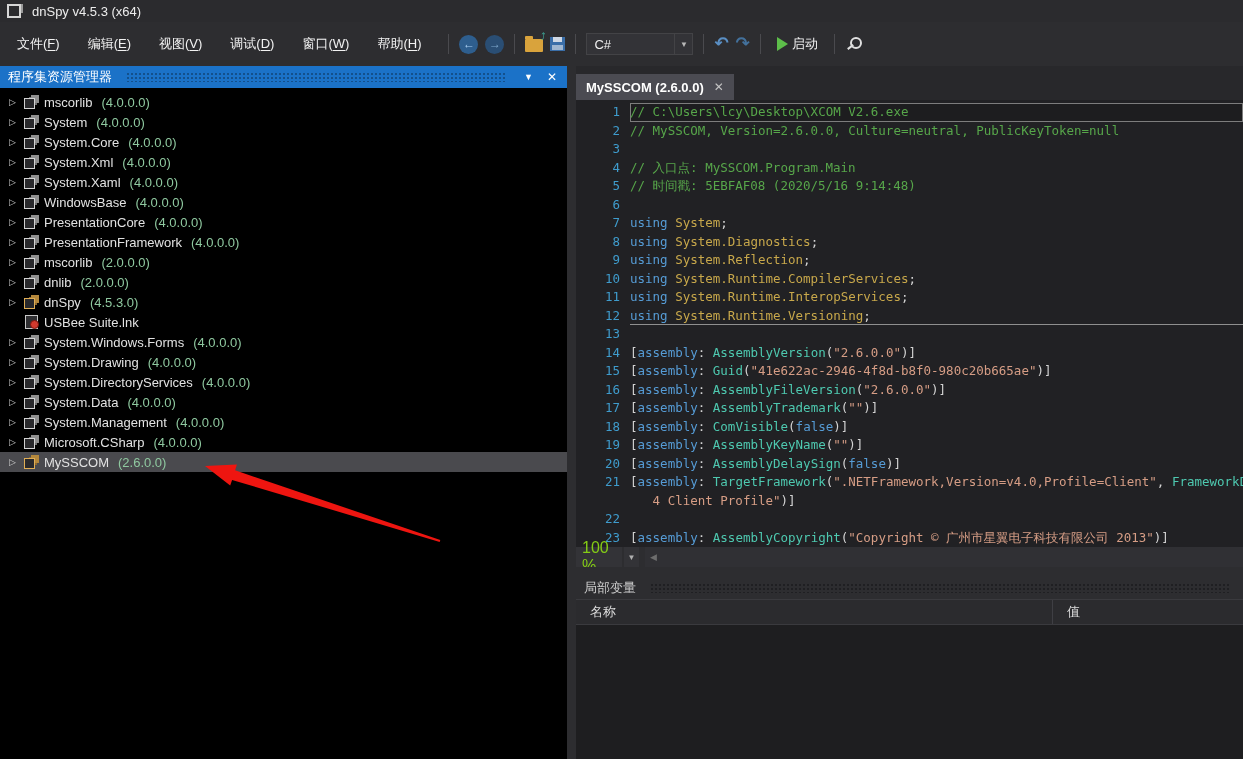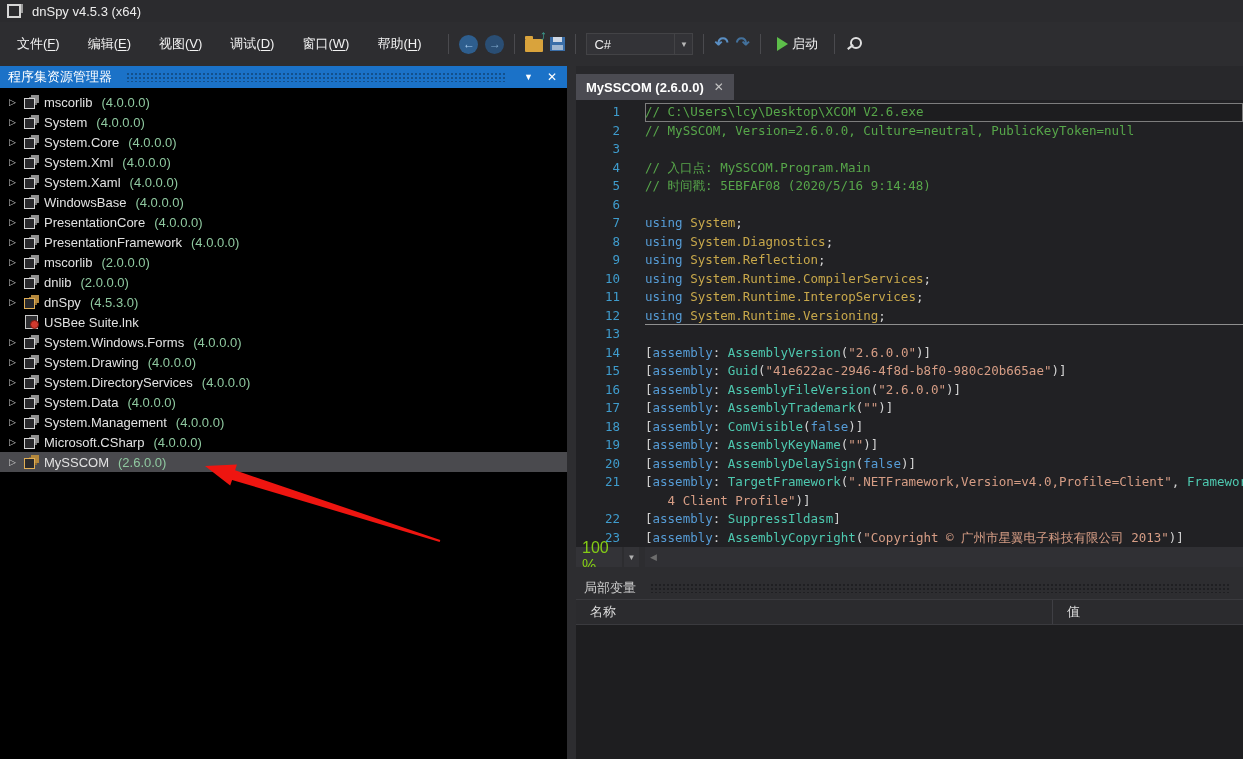--- a/index.html
+++ b/index.html
@@ -68,21 +68,21 @@
   .ver { color:#8fc9a0; margin-left:4px; }
   
   .tabbar { height:26px; display:flex; align-items:flex-end; background:#28282b; flex:none;margin-top:8px; }
   .tab { height:26px; background:#4b4b52; color:#ffffff; display:flex; align-items:center; gap:10px; padding:0 10px 0 10px; font-weight:bold; }
   .tab-close { color:#c4c4c4; font-weight:normal; font-size:12px; }
   
   .editor { height:447px; flex:none; background:#212124; overflow:hidden; padding-top:3px;
     font-family:"DejaVu Sans Mono","Liberation Mono",monospace; font-size:12.5px; }
   .code-line { display:flex; height:18.5px; line-height:18.5px; }
   .gutter-no { width:54px; flex:none; text-align:right; padding-right:10px; color:#3f9ccd; }
-  .code-text { flex:1; white-space:pre; margin-left:15px; overflow:hidden; }
+  .code-text { flex:1; white-space:pre; overflow:hidden; }
   .boxed .code-text { box-shadow:inset 0 0 0 1px #7d7d7d; background:#1d1d1f; }
   .ruled .code-text { border-bottom:1px solid #8f8f8f; }
   .tok-c { color:#57a64a; }
   .tok-k { color:#569cd6; }
   .tok-n { color:#c8a84b; }
   .tok-t { color:#4ec9b0; }
   .tok-s { color:#d69d85; }
   .tok-p { color:#d4d4d4; }
   
   .editor-bottom { height:20px; flex:none; background:#2d2d30; display:flex; align-items:stretch; }
@@ -364,21 +364,20 @@
           <div class="code-line">
             <span class="gutter-no">21</span>
             <span class="code-text"><span class="tok-p">[</span><span class="tok-k">assembly</span><span class="tok-p">: </span><span class="tok-t">TargetFramework</span><span class="tok-p">(</span><span class="tok-s">".NETFramework,Version=v4.0,Profile=Client"</span><span class="tok-p">, </span><span class="tok-t">FrameworkDisplayName</span></span>
           </div>
           <div class="code-line">
             <span class="gutter-no"></span>
             <span class="code-text"><span class="tok-p">   </span><span class="tok-s">4 Client Profile"</span><span class="tok-p">)]</span></span>
           </div>
           <div class="code-line">
             <span class="gutter-no">22</span>
-            <span class="code-text"><span class="tok-p">[</span><span class="tok-k">assembly</span><span class="tok-p">: </span><span class="tok-t">SuppressIldasm</span><span class="tok-p">]</span></span>
           </div>
           <div class="code-line">
             <span class="gutter-no">23</span>
             <span class="code-text"><span class="tok-p">[</span><span class="tok-k">assembly</span><span class="tok-p">: </span><span class="tok-t">AssemblyCopyright</span><span class="tok-p">(</span><span class="tok-s">"Copyright © 广州市星翼电子科技有限公司 2013"</span><span class="tok-p">)]</span></span>
           </div>
         </div>
 
       <div class="editor-bottom">
         <span class="zoom-box">100 %</span>
         <span class="zoom-arrow">▼</span>

